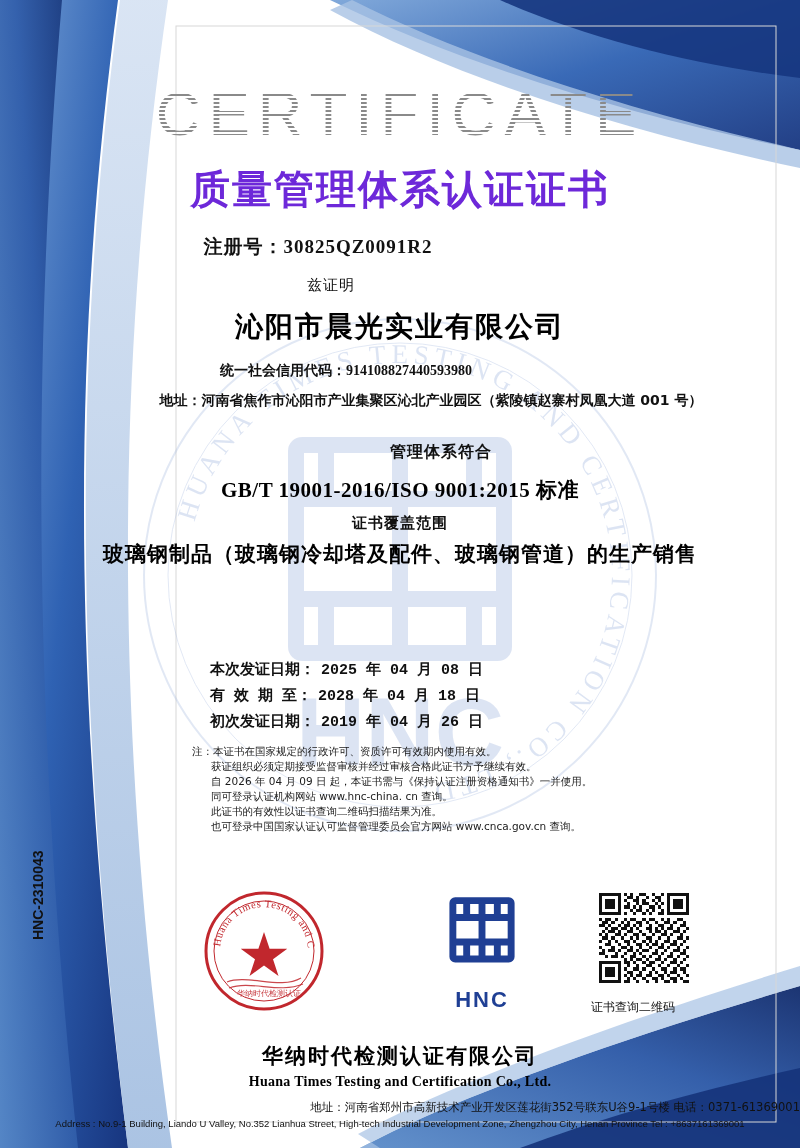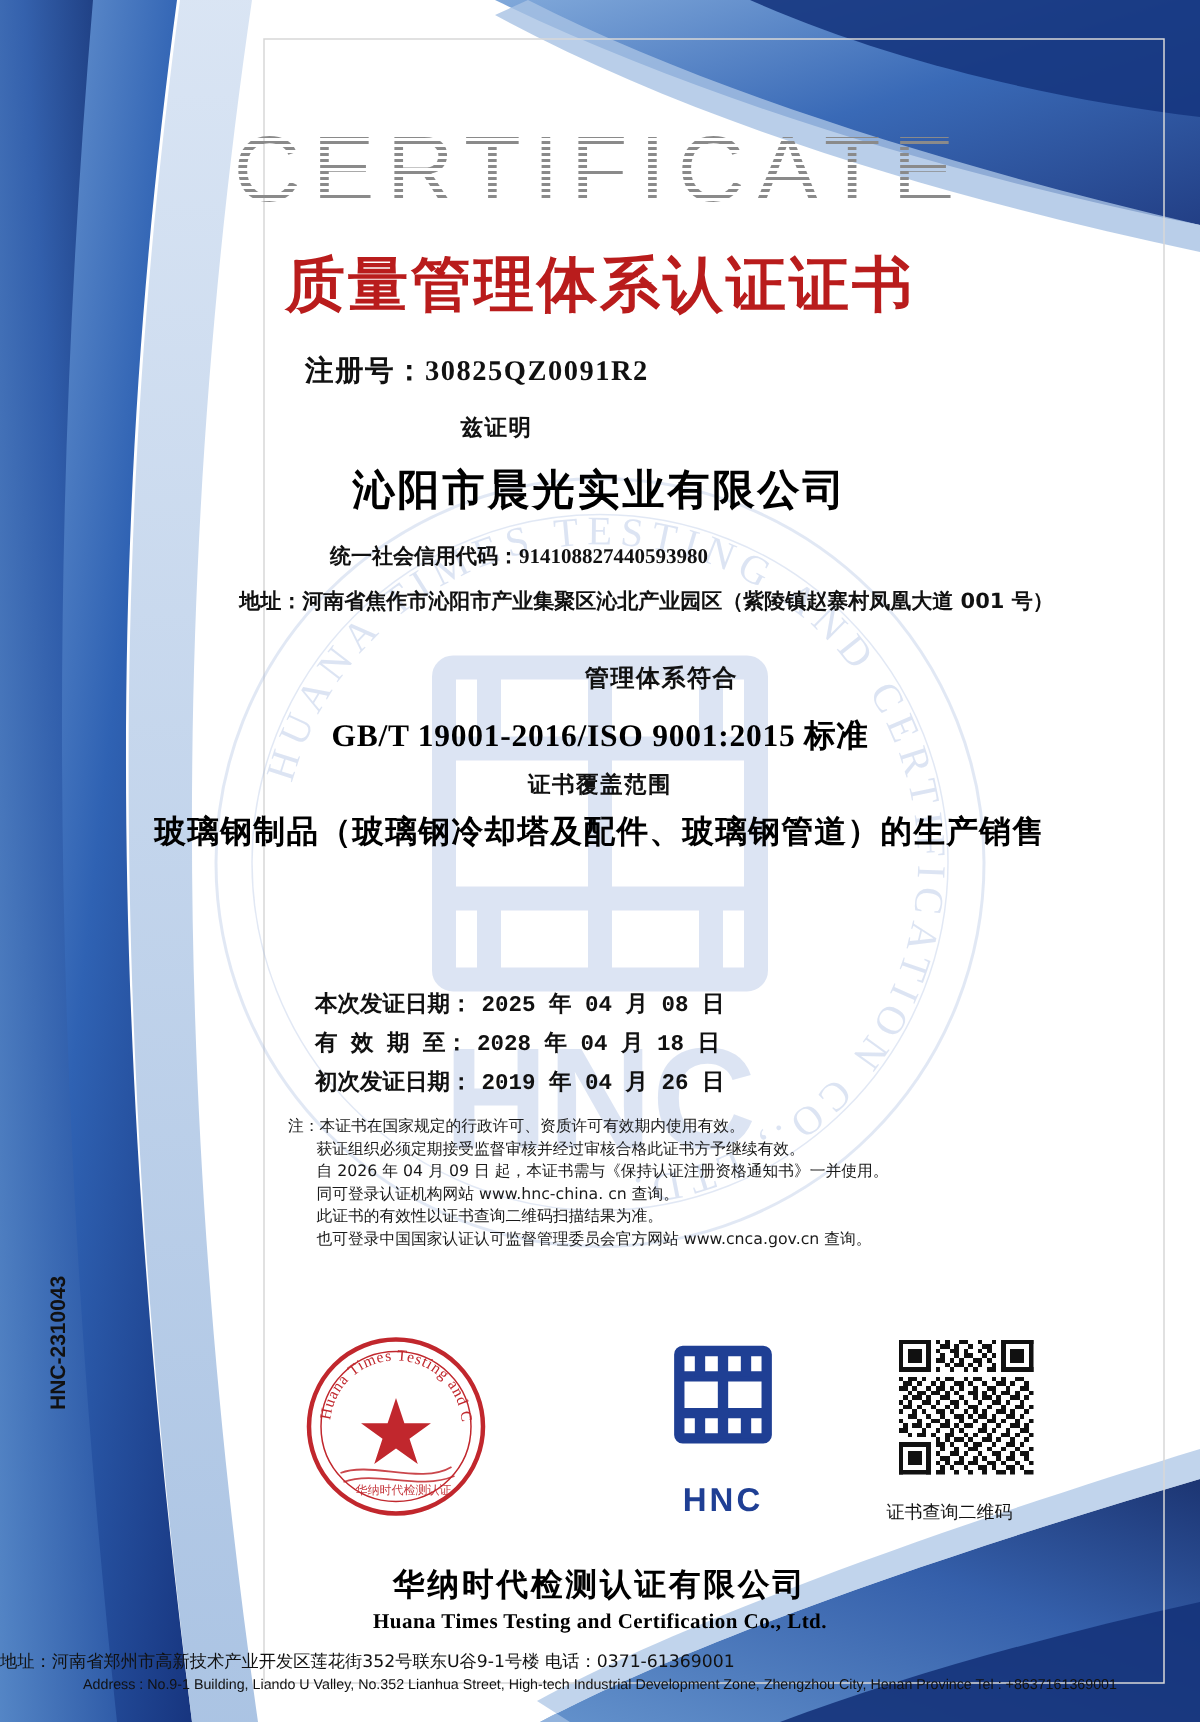--- a/index.html
+++ b/index.html
@@ -73,21 +73,21 @@
   .main-title {
     position: absolute;
     top: 162px;
     left: 0;
     width: 800px;
     text-align: center;
     font-family: "DejaVu Sans", sans-serif;
     font-weight: bold;
     font-size: 40px;
     letter-spacing: 2px;
-    color: #b91c1c;
+    color: #6d28d9;
   }
 
   .reg-no {
     position: absolute;
     top: 234px;
     left: 0;
     width: 636px;
     text-align: center;
     font-size: 19px;
     font-weight: bold;
@@ -98,21 +98,21 @@
   .reg-no .value { font-family: "Liberation Serif", serif; font-weight: bold; }
 
   .hereby {
     position: absolute;
     top: 276px;
     left: 0;
     width: 662px;
     text-align: center;
     font-family: "DejaVu Sans", sans-serif;
     font-size: 15px;
-    font-weight: bold;
+    font-weight: normal;
     color: #111;
     letter-spacing: 1px;
   }
 
   .company {
     position: absolute;
     top: 308px;
     left: 0;
     width: 800px;
     text-align: center;
@@ -302,21 +302,21 @@
     font-size: 14px;
     font-weight: bold;
     color: #000;
     letter-spacing: 0.3px;
   }
   .foot-cn {
     position: absolute;
     top: 1100px;
     left: 0;
     width: 800px;
-    text-align: left;
+    text-align: right;
     font-family: "DejaVu Sans", sans-serif;
     font-size: 11.5px;
     color: #111;
     white-space: nowrap;
   }
   .foot-en {
     position: absolute;
     top: 1118px;
     left: 0;
     width: 800px;

